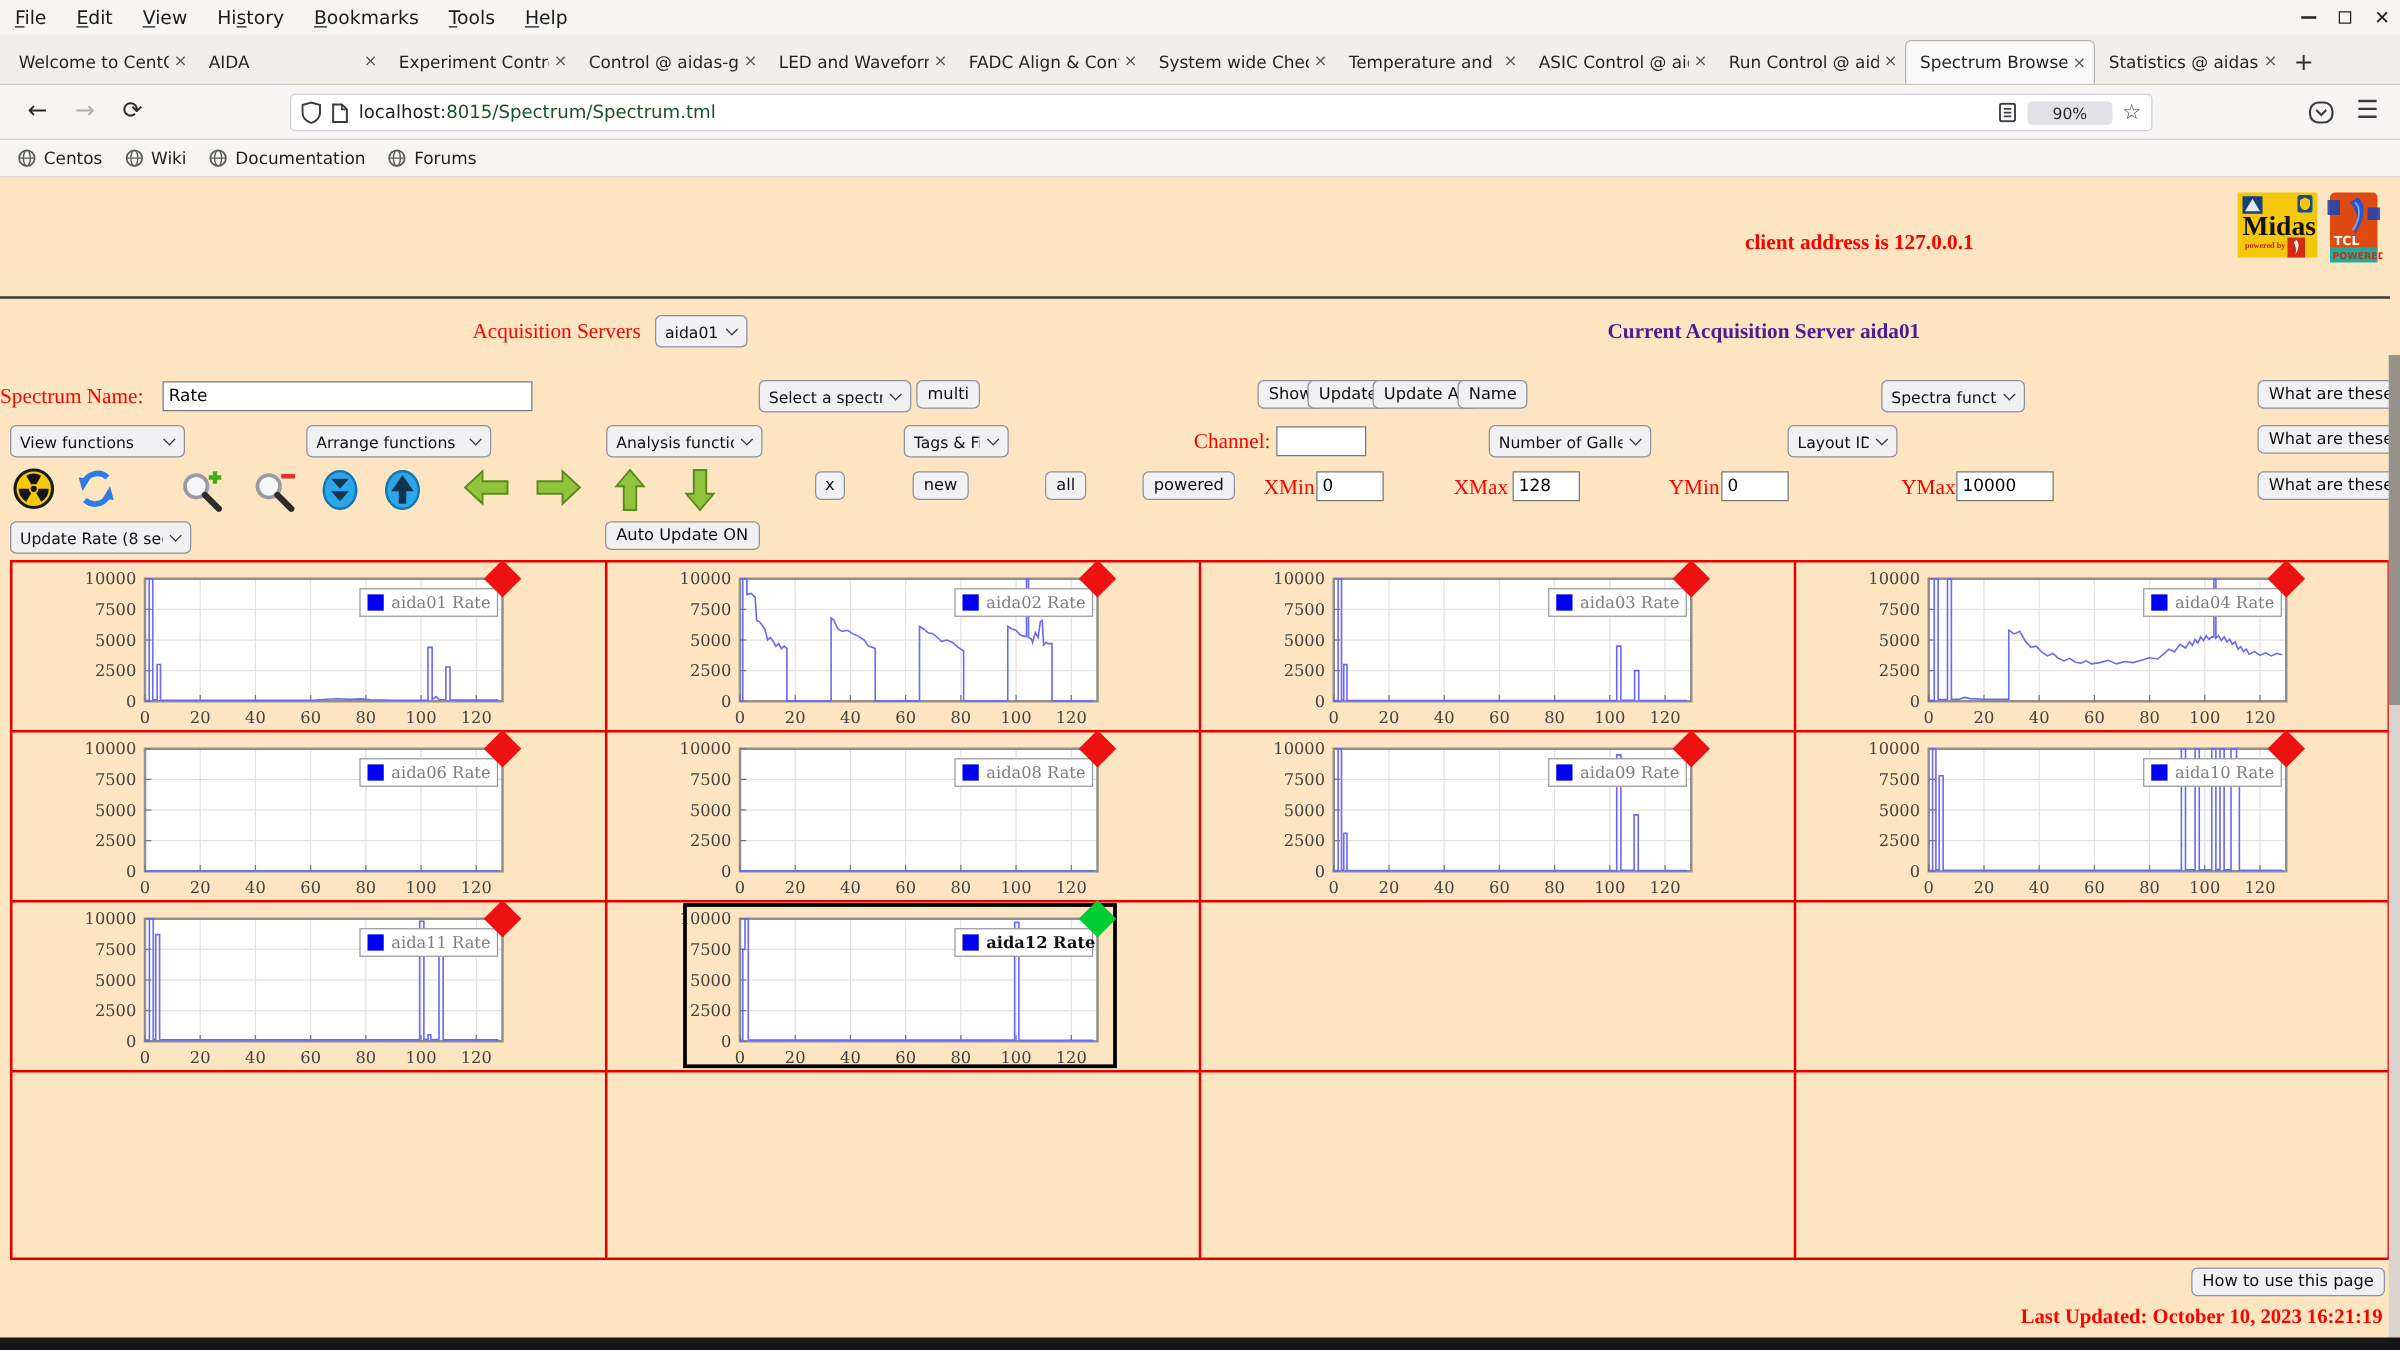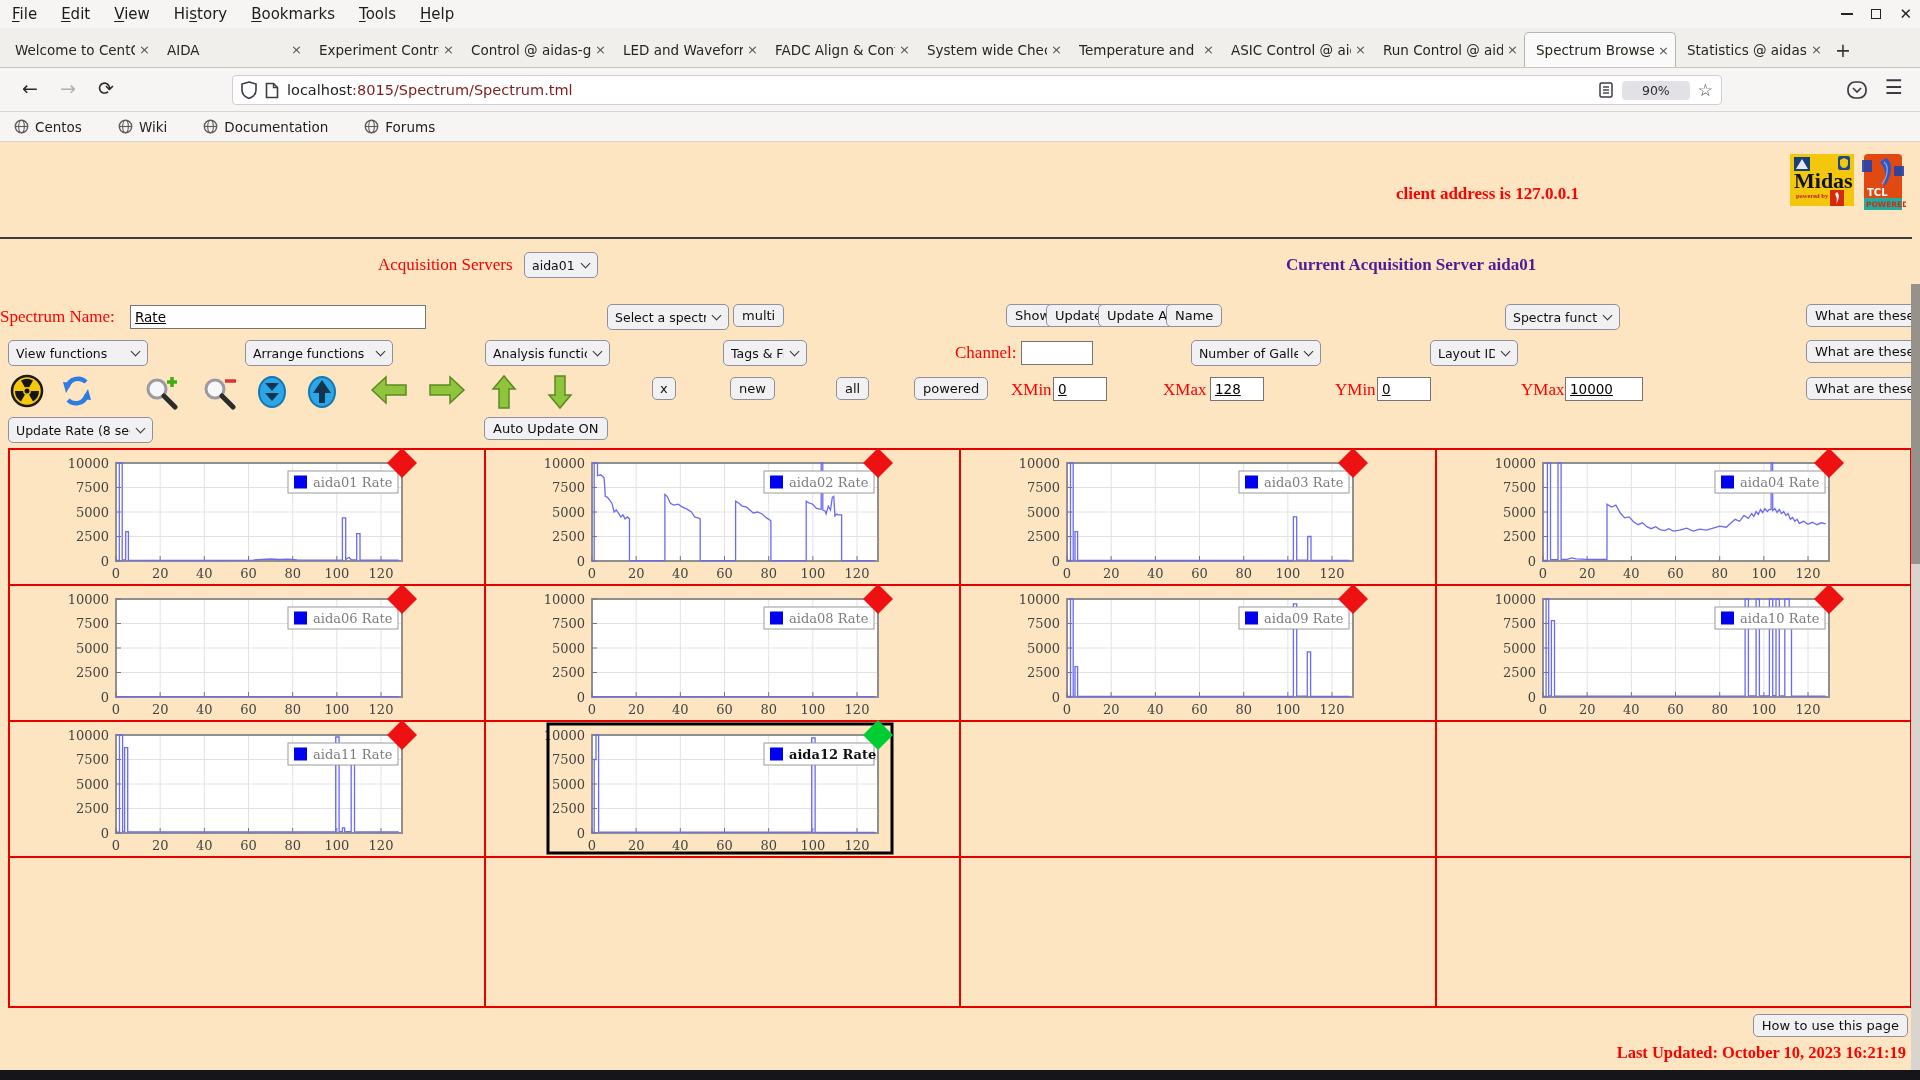--- a/index.html
+++ b/index.html
@@ -19,44 +19,44 @@
   .tab-title{flex:1;overflow:hidden;white-space:nowrap;}
   .tab-close{color:#555;font-size:13px;margin-left:4px;}
   .tab.active{background:#fbfafa;border:1px solid #b8b5b1;border-bottom:none;border-radius:5px 5px 0 0;}
   .newtab{width:30px;display:flex;align-items:center;justify-content:center;font-size:19px;color:#333;}
 
   .navbar{position:absolute;top:68px;left:0;width:1920px;height:44px;background:#f6f5f4;border-bottom:1px solid #d8d5d1;}
   .nav-ico{position:absolute;top:9px;font-size:19px;color:#2b2b2b;}
   .urlbar{position:absolute;left:232px;top:7px;width:1490px;height:30px;background:#ffffff;border:1px solid #cfcdd6;border-radius:4px;display:flex;align-items:center;padding:0 8px;gap:8px;}
   .url-text{font-size:14.5px;flex:1;white-space:nowrap;overflow:hidden;}
   .url-host{color:#1d1d1d;}
-  .url-path{color:#7f1d1d;}
+  .url-path{color:#14532d;}
   .zoom-badge{background:#e2e1e6;border-radius:4px;padding:2px 20px;font-size:12.5px;color:#2b2b2b;}
   .star{font-size:17px;color:#44434a;}
   .nav-right-ico{position:absolute;top:10px;color:#3a3a40;}
 
-  .bookmarksbar{position:absolute;top:112px;left:0;width:1920px;height:30px;background:#f6f5f4;border-bottom:1px solid #d8d5d1;display:flex;align-items:center;gap:36px;padding-left:14px;}
+  .bookmarksbar{position:absolute;top:112px;left:0;width:1920px;height:30px;background:#f6f5f4;border-bottom:1px solid #d8d5d1;display:flex;align-items:center;gap:18px;padding-left:14px;}
   .bookmark{display:flex;align-items:center;gap:6px;font-size:13.5px;color:#1f1f1f;}
 
   
   .page{position:absolute;top:142px;left:0;width:1920px;height:928px;background:#fce5c0;font-family:"Liberation Serif","DejaVu Serif",serif;color:#000;}
   .row{position:absolute;left:0;width:1912px;}
   .abs{position:absolute;}
   .red{color:#4c1d95;}
   .rlabel{color:#ff0000;font-size:17px;white-space:nowrap;}
   .bold{font-weight:bold;}
   .page-title{position:absolute;left:8px;top:38px;font-size:21px;font-weight:bold;color:#ff0000;}
   .client-addr{position:absolute;left:1396px;top:42px;font-size:17px;font-weight:bold;color:#ff0000;}
   .hr{position:absolute;left:0;top:95px;width:1912px;border-top:2px solid #3c3c3c;}
 
   .btn{background:#f1f0f3;border:1px solid #8f8f9d;border-radius:5px;font:13px "DejaVu Sans",sans-serif;color:#101010;padding:3px 8px;white-space:nowrap;cursor:pointer;}
   .sel{position:absolute;background:#f1f0f3;border:1px solid #8f8f9d;border-radius:5px;font:12.5px "DejaVu Sans",sans-serif;color:#101010;display:flex;align-items:center;padding:0 7px;height:26px;cursor:pointer;}
   .sel .lbl{flex:1;white-space:nowrap;overflow:hidden;}
   .chev{width:7px;height:7px;border-right:1.7px solid #333;border-bottom:1.7px solid #333;transform:rotate(45deg);margin:-3px 1px 0 7px;flex:none;}
-  .inp{position:absolute;background:#fff;border:1px solid #757575;height:24px;font:13.5px "DejaVu Sans",sans-serif;padding:1px 4px;text-decoration:underline;}
+  .inp{position:absolute;background:#fff;border:1px solid #757575;height:24px;font:13.5px "DejaVu Sans",sans-serif;padding:1px 4px;}
 
   .iconbtn{position:absolute;top:2px;cursor:pointer;}
 
   
   .gallery{position:absolute;left:8px;top:306px;width:1904px;border:2px solid #e80000;background:#e80000;display:grid;grid-template-columns:repeat(4,1fr);grid-template-rows:134px 134px 134px 148px;gap:2px;}
   .gallery-cell{position:relative;background:#fce5c0;}
   .chart{position:absolute;left:0;top:1px;overflow:visible;}
   .tick{font:13px "DejaVu Serif",serif;fill:#444;}
   .legend{font:13px "DejaVu Serif",serif;fill:#7d7d7d;}
   .legend.sel{fill:#101010;font-weight:bold;}

